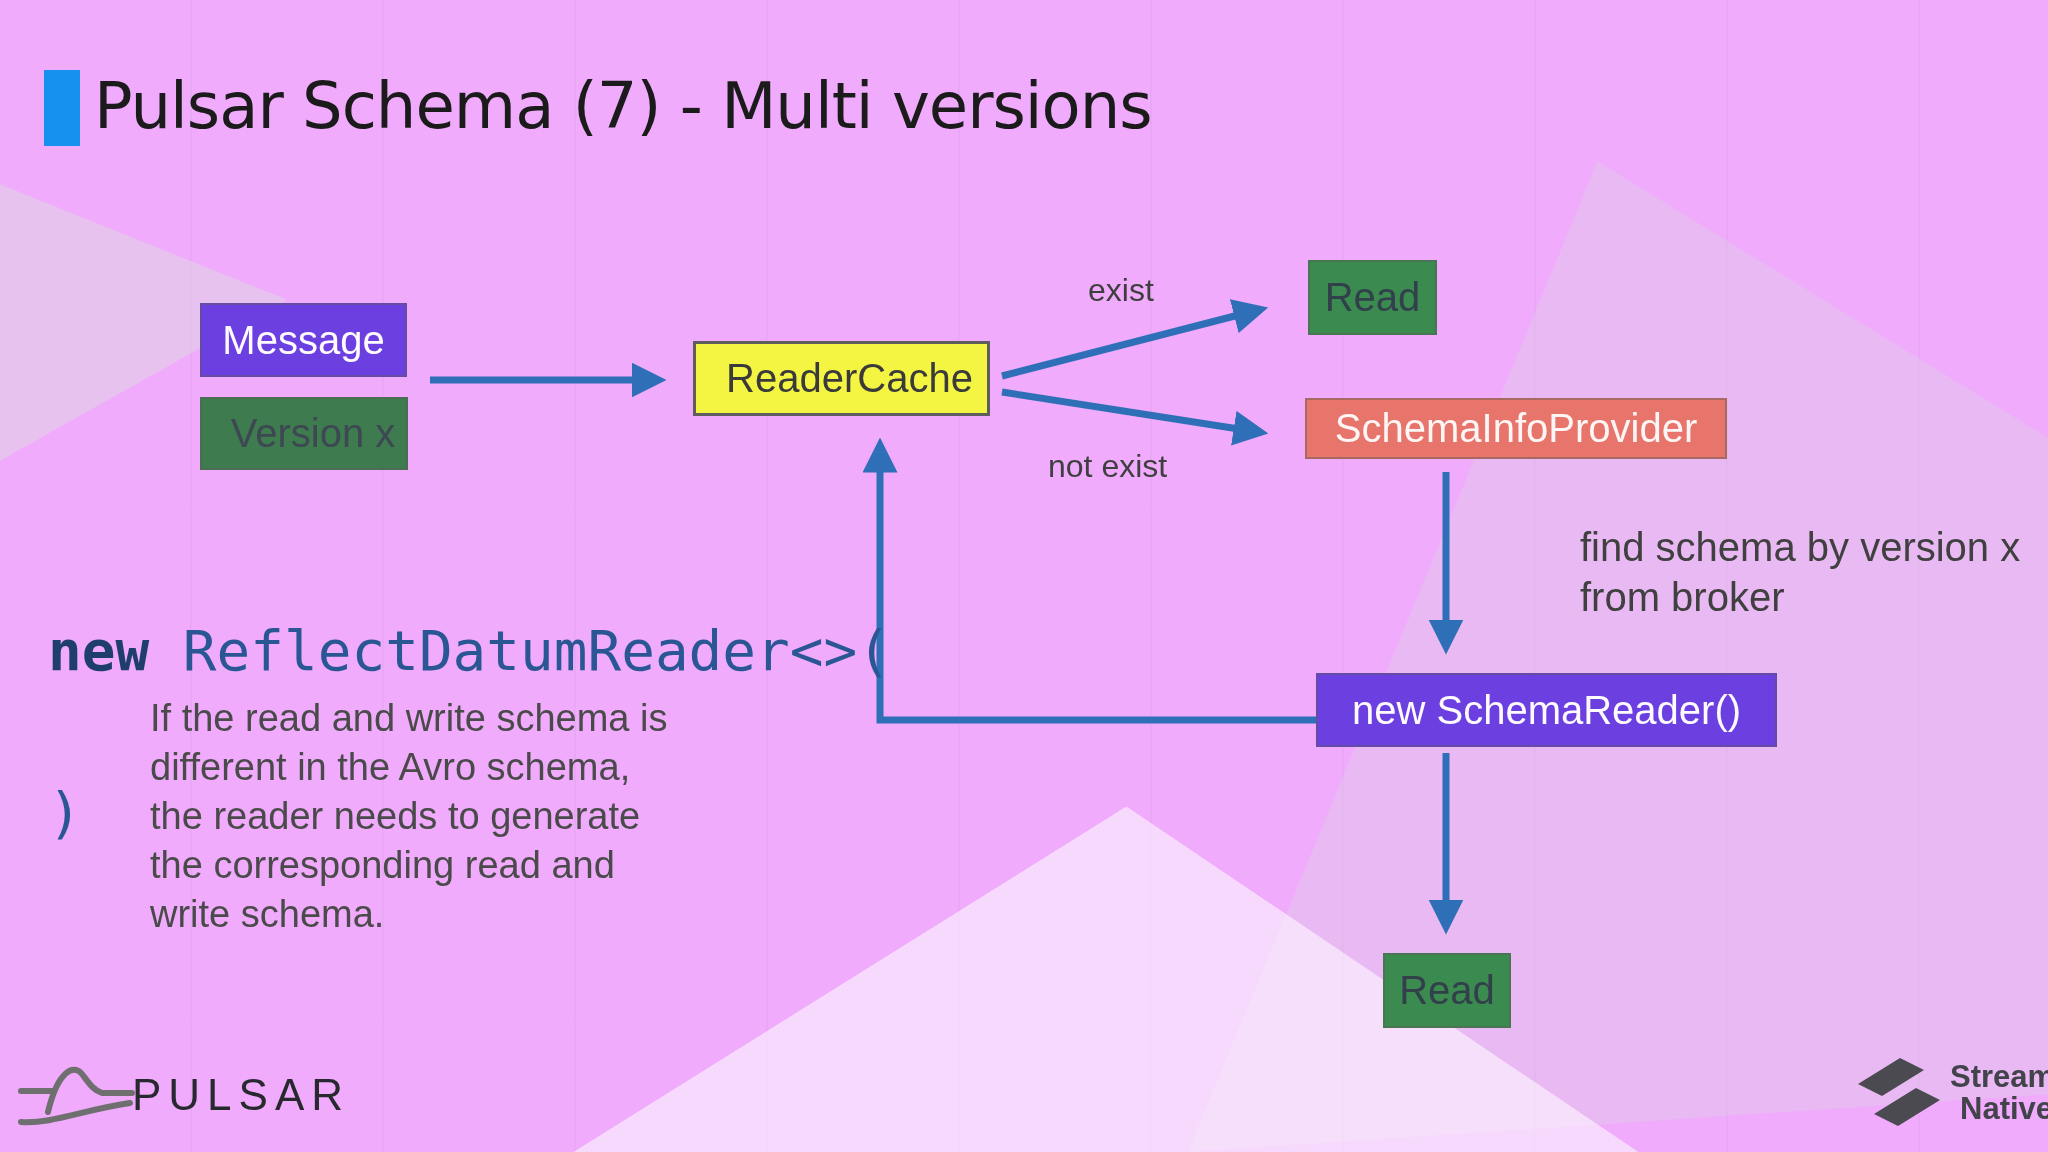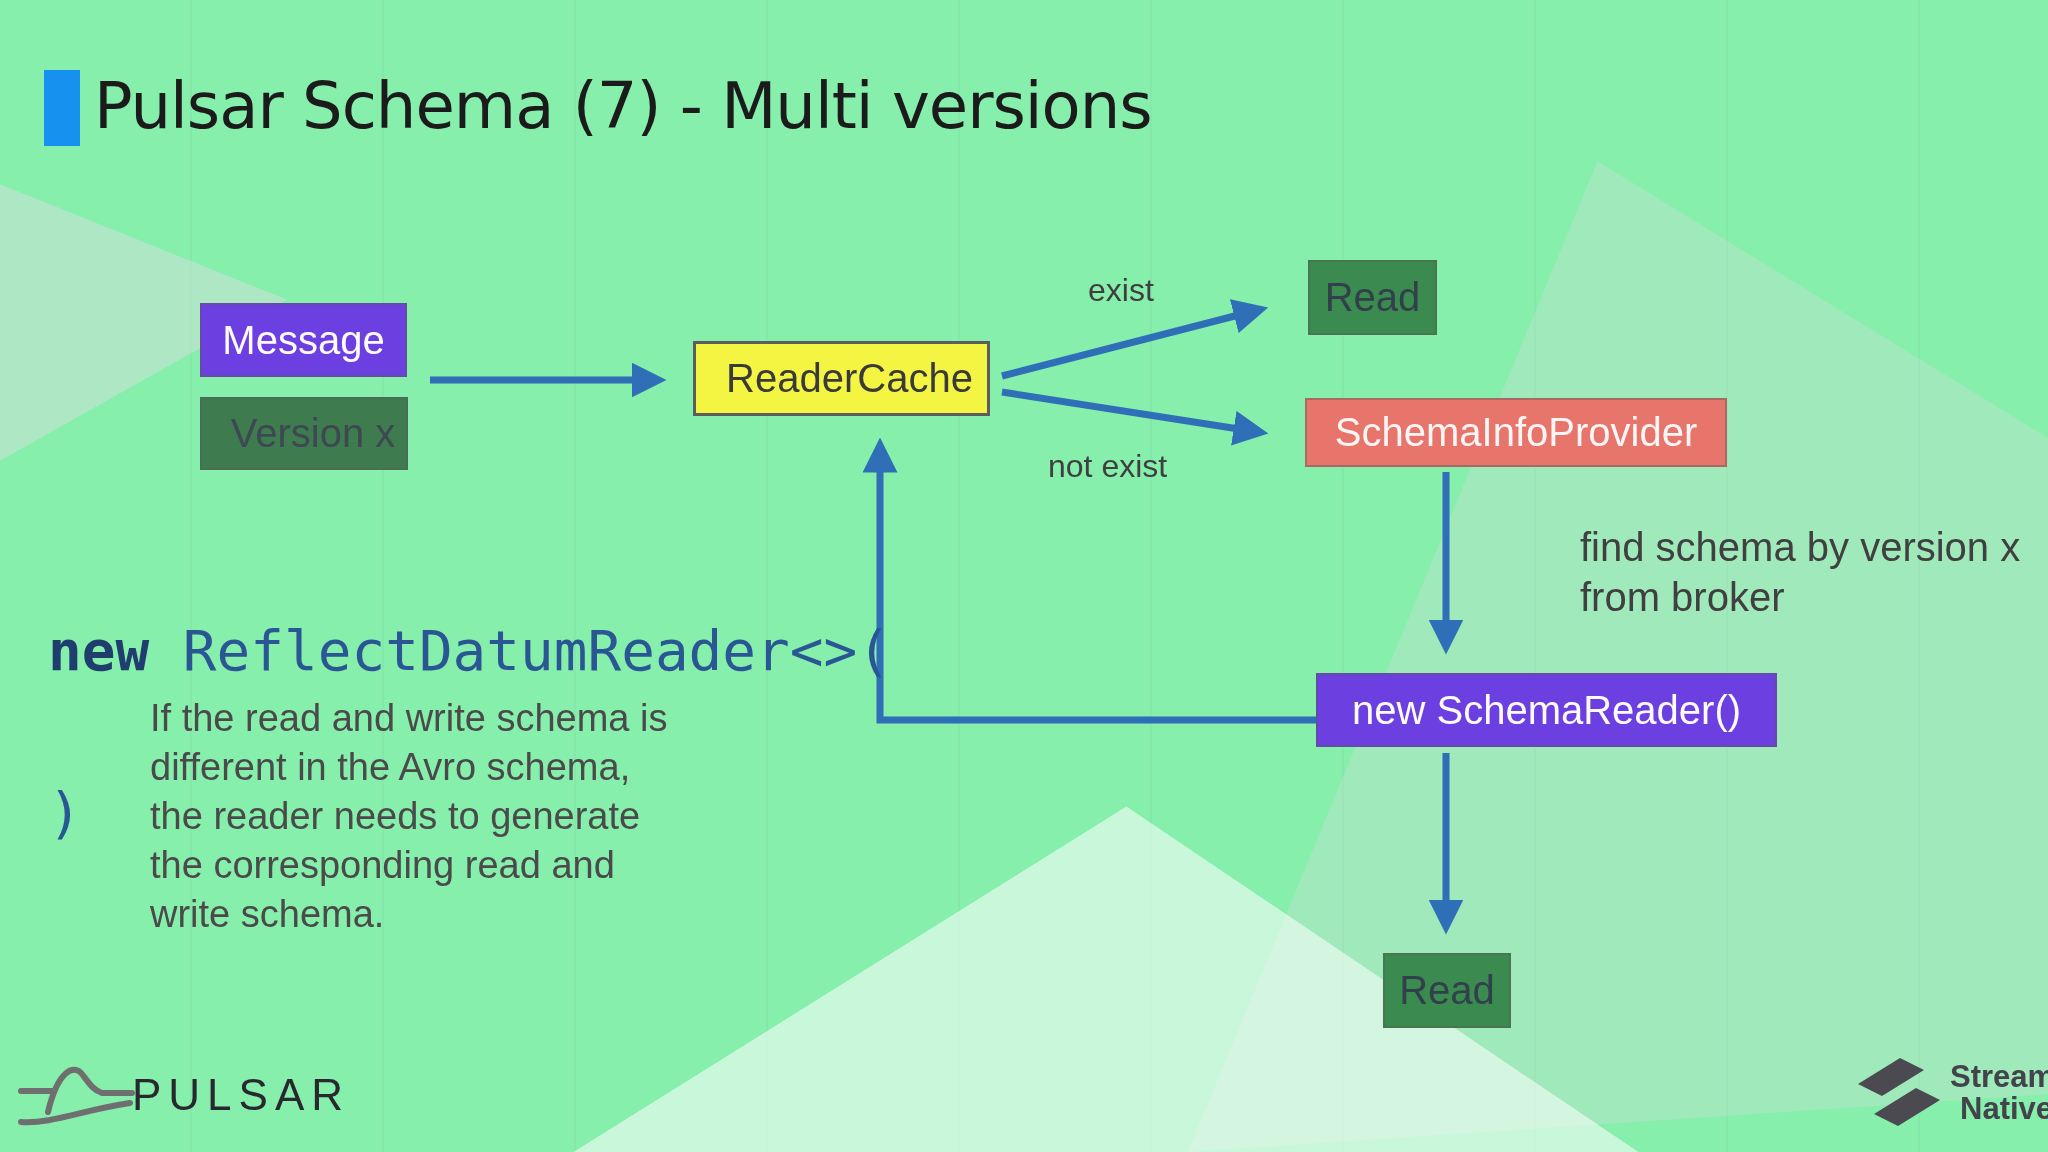--- a/index.html
+++ b/index.html
@@ -1,18 +1,18 @@
 <!DOCTYPE html>
 <html><head>
 <meta charset="utf-8">
 <style>
   html,body{margin:0;padding:0;background:#d8d8d8;}
   .slide{
     position:relative;width:2048px;height:1152px;overflow:hidden;
-    background:#86efac;
+    background:#f0abfc;
     font-family:"Liberation Sans",sans-serif;
   }
   
   .slide::before{
     content:"";position:absolute;inset:0;
     background:repeating-linear-gradient(90deg,transparent 0 190px,rgba(110,110,130,0.055) 190px 192px);
     pointer-events:none;
   }
   
   .wm1{position:absolute;left:0;top:0;width:100%;height:100%;
@@ -31,21 +31,21 @@
     color:#1b1b1b;letter-spacing:-1px;white-space:nowrap;line-height:84px;}
 
   .dbox{position:absolute;display:flex;align-items:center;justify-content:center;
     font-size:40px;white-space:nowrap;box-sizing:border-box;
     border:2px solid rgba(90,90,90,0.45);}
   .box-message{left:200px;top:284px;width:207px;height:74px;background:#6c3fe0;color:#fdfbff;margin-top:19px;}
   .box-versionx{left:200px;top:397px;width:208px;height:73px;background:#3e7c4f;color:#3d4852;padding-left:18px;}
   .box-readercache{left:693px;top:341px;width:297px;height:75px;background:#f4f443;
     color:#3a3a3a;border:3px solid #5d5d5d;padding-left:16px;}
   .box-read-top{left:1308px;top:260px;width:129px;height:75px;background:#3b8a4f;color:#31404a;}
-  .box-sip{left:1305px;top:398px;width:422px;height:69px;background:#e8756b;color:#fdf6f5;}
+  .box-sip{left:1305px;top:398px;width:422px;height:61px;background:#e8756b;color:#fdf6f5;}
   .box-nsr{left:1316px;top:673px;width:461px;height:74px;background:#6c3fe0;color:#fdfbff;}
   .box-read-bottom{left:1383px;top:953px;width:128px;height:75px;background:#3b8a4f;color:#31404a;}
 
   svg.arrows{position:absolute;left:0;top:0;pointer-events:none;}
 
   .lbl{position:absolute;font-size:32px;color:#3f3f3f;white-space:pre-line;}
   .lbl-exist{left:1088px;top:272px;}
   .lbl-notexist{left:1048px;top:448px;}
   .lbl-find{left:1580px;top:522px;font-size:40px;line-height:50px;color:#404040;}
 

